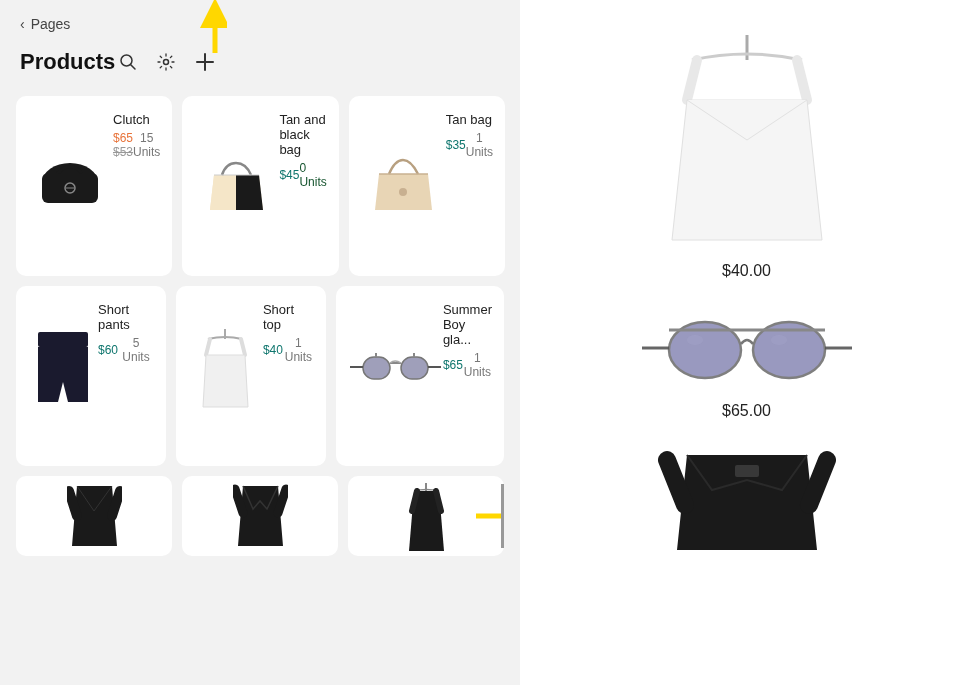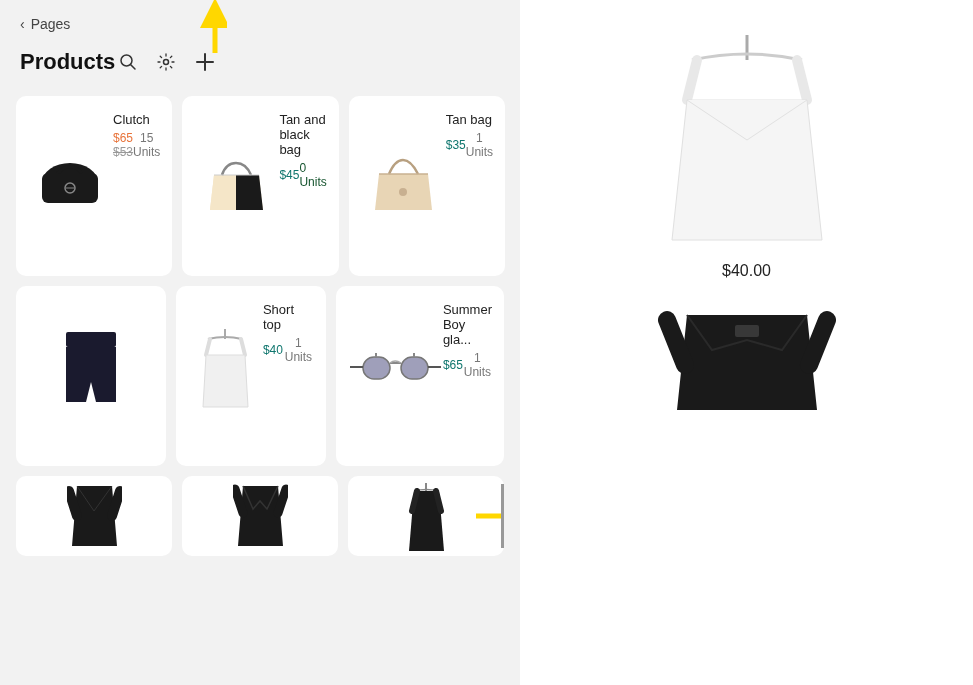--- a/index.html
+++ b/index.html
@@ -296,20 +296,27 @@
     <div class="grid-row">
 
       <div class="product-card">
         <div class="product-image-area">
           <svg width="70" height="90" viewBox="0 0 70 90">
 
             <rect x="10" y="5" width="50" height="15" rx="2" fill="#1a1a2e"></rect>
             <path d="M10 20 L10 75 L30 75 L35 55 L40 75 L60 75 L60 20 Z" fill="#1a1a2e"></path>
           </svg>
         </div>
+        <div class="product-info">
+          <div class="product-name">Short pants</div>
+          <div class="product-meta">
+            <span class="product-price">$60</span>
+            <span class="product-units">5 Units</span>
+          </div>
+        </div>
       </div>
 
       <div class="product-card">
         <div class="product-image-area">
           <svg width="75" height="90" viewBox="0 0 75 90">
 
             <line x1="37" y1="2" x2="37" y2="12" stroke="#aaa" stroke-width="2"></line>
             <path d="M20 12 Q37 8 54 12" fill="none" stroke="#aaa" stroke-width="2"></path>
 
             <path d="M22 12 L18 28" stroke="#ddd" stroke-width="4" stroke-linecap="round"></path>
@@ -407,20 +414,39 @@
       <path d="M60 30 L50 70" stroke="#e8e8e8" stroke-width="10" stroke-linecap="round"></path>
       <path d="M160 30 L170 70" stroke="#e8e8e8" stroke-width="10" stroke-linecap="round"></path>
 
       <path d="M50 70 L35 210 L185 210 L170 70 Z" fill="#f5f5f5" stroke="#e0e0e0" stroke-width="1"></path>
 
       <path d="M50 70 L110 110 L170 70" fill="#f5f5f5" stroke="#e0e0e0" stroke-width="1"></path>
     </svg>
     <span class="right-product-price">$40.00</span>
   </div>
 
+  <div class="right-product-item">
+    <svg width="220" height="100" viewBox="0 0 220 100">
+
+      <line x1="5" y1="48" x2="32" y2="48" stroke="#666" stroke-width="3"></line>
+      <line x1="188" y1="48" x2="215" y2="48" stroke="#666" stroke-width="3"></line>
+
+      <ellipse cx="68" cy="50" rx="36" ry="28" fill="#7777aa" opacity="0.75" stroke="#555" stroke-width="2.5"></ellipse>
+
+      <ellipse cx="152" cy="50" rx="36" ry="28" fill="#7777aa" opacity="0.75" stroke="#555" stroke-width="2.5"></ellipse>
+
+      <path d="M104 44 Q110 36 116 44" fill="none" stroke="#777" stroke-width="2.5"></path>
+
+      <line x1="32" y1="30" x2="188" y2="30" stroke="#888" stroke-width="3"></line>
+
+      <ellipse cx="58" cy="40" rx="8" ry="5" fill="#aaaacc" opacity="0.3"></ellipse>
+      <ellipse cx="142" cy="40" rx="8" ry="5" fill="#aaaacc" opacity="0.3"></ellipse>
+    </svg>
+    <span class="right-product-price">$65.00</span>
+  </div>
 
   <div class="right-product-item" style="margin-top:10px;">
     <svg width="180" height="100" viewBox="0 0 180 100">
       <path d="M30 5 L20 100 L90 100 L90 60 L90 100 L160 100 L150 5 Z" fill="#1a1a1a"></path>
       <path d="M30 5 L55 40 L90 30 L125 40 L150 5" fill="none" stroke="#2a2a2a" stroke-width="2"></path>
       <path d="M10 10 L28 55" stroke="#1a1a1a" stroke-width="18" stroke-linecap="round"></path>
       <path d="M170 10 L152 55" stroke="#1a1a1a" stroke-width="18" stroke-linecap="round"></path>
 
       <rect x="78" y="15" width="24" height="12" rx="2" fill="#555" opacity="0.5"></rect>
     </svg>

